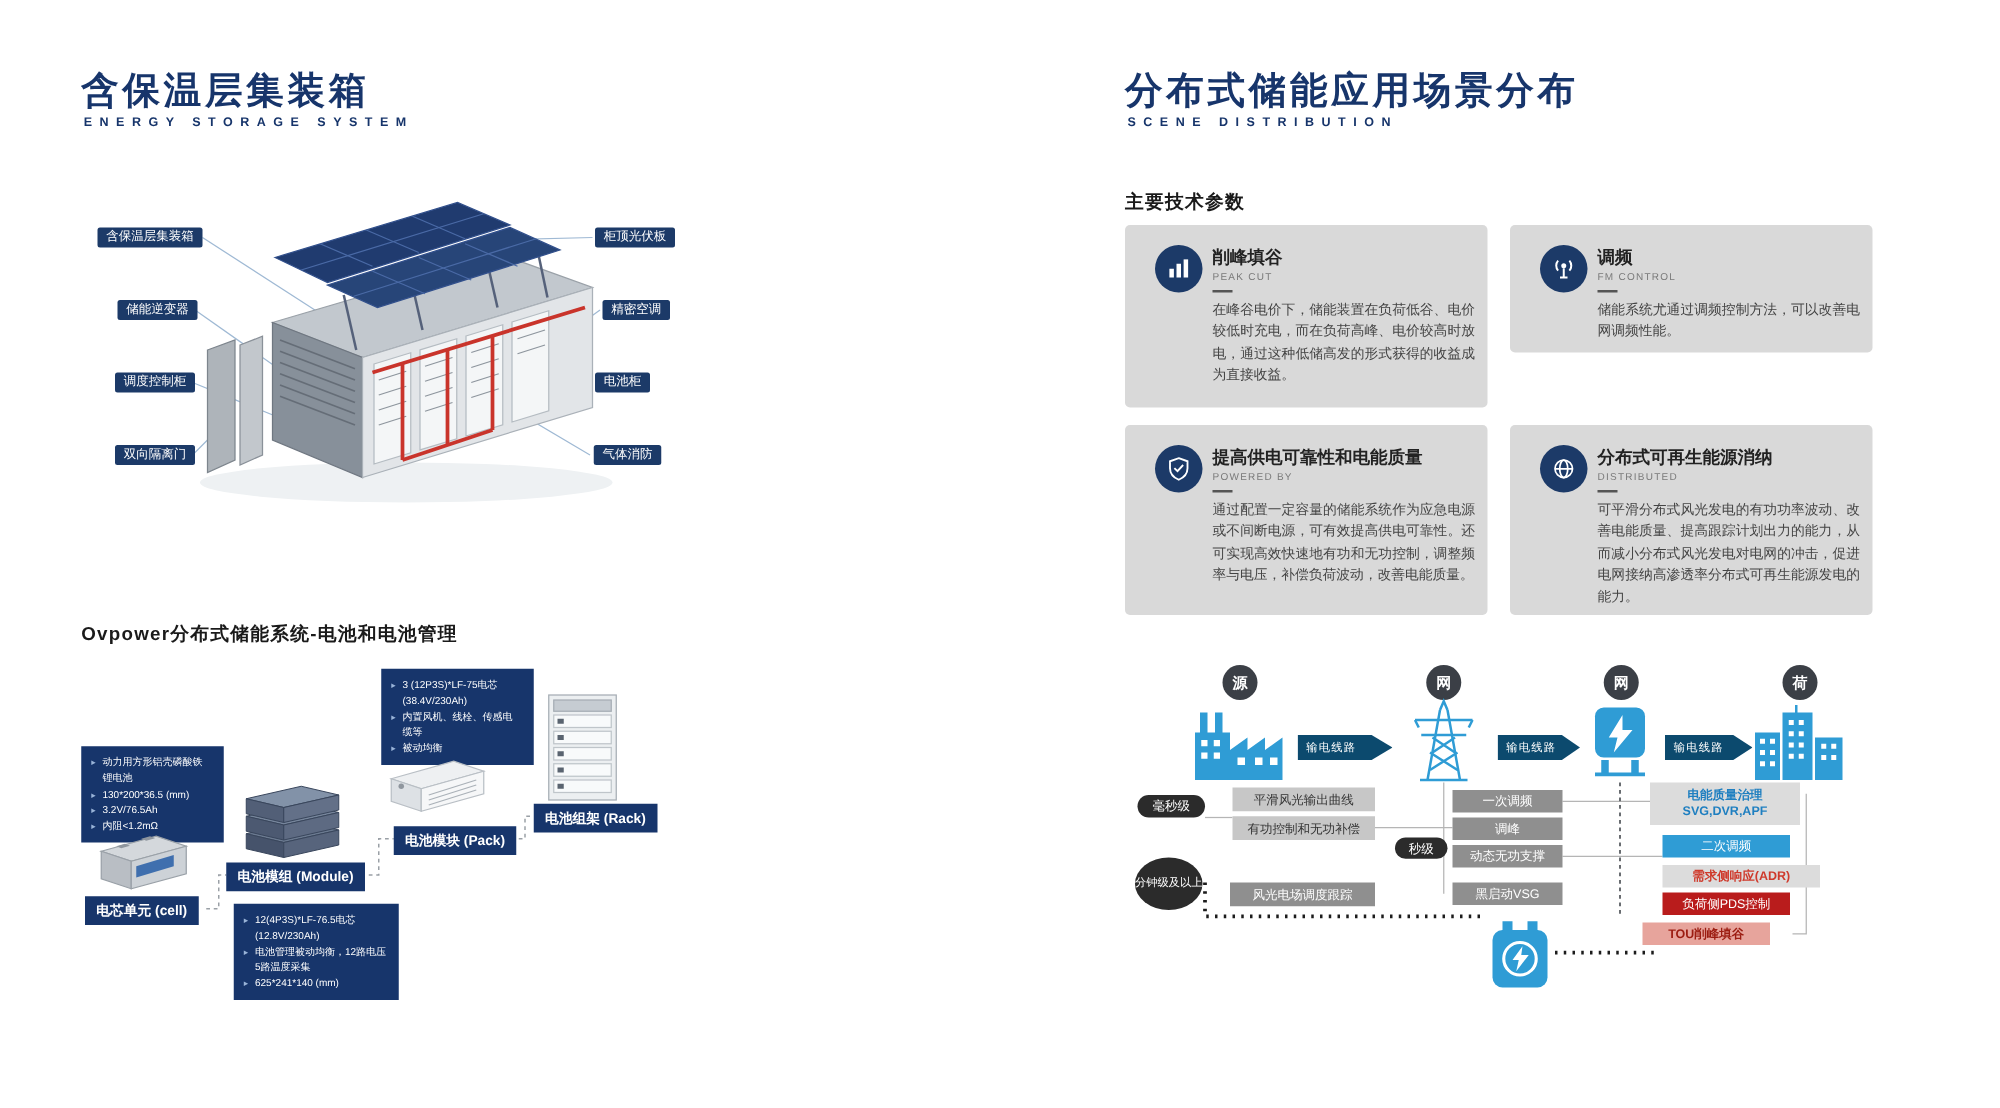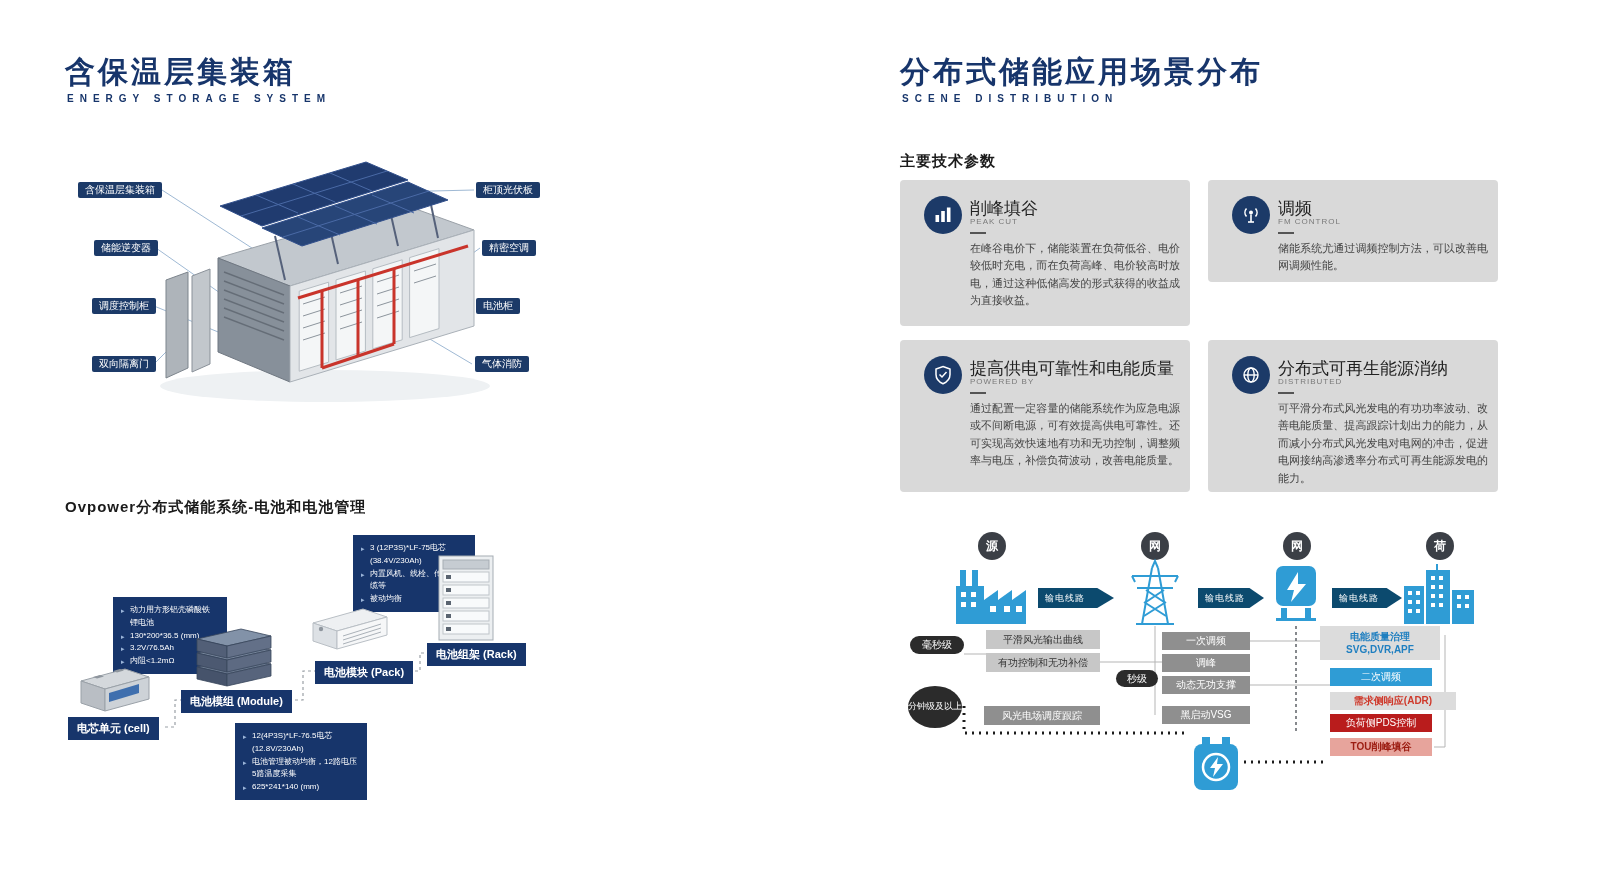--- a/index.html
+++ b/index.html
@@ -16,31 +16,31 @@
   .illus-wrap { position:absolute; left:70px; top:140px; width:470px; height:290px; }
   .illus-wrap svg.scene { position:absolute; left:0; top:0; }
   .callout { position:absolute; background:#1c3a68; color:#fff; font-size:10px; line-height:1;
              padding:3px 7px; border-radius:2px; white-space:nowrap; }
 
   
   .chain-wrap { position:absolute; left:65px; top:535px; width:505px; height:290px; }
   .chain-wrap svg.overlay { position:absolute; left:0; top:0; }
   .chain-label { position:absolute; background:#17356b; color:#fff; font-weight:bold; font-size:11px;
                  padding:4px 9px; white-space:nowrap; }
-  .spec-box { position:absolute; background:#17356b; color:#fff; font-size:8px; padding:7px 10px 6px 8px; line-height:1.6;margin-left:48px; }
+  .spec-box { position:absolute; background:#17356b; color:#fff; font-size:8px; padding:7px 10px 6px 8px; line-height:1.6; }
   .spec-box div { position:relative; padding-left:9px; }
   .spec-box div::before { content:"▸"; position:absolute; left:0; top:1px; font-size:7px; color:#9ab4d8; }
   .spec-box div.c::before { content:none; }
   .chain-img { position:absolute; }
 
   
   .card { position:absolute; background:#d9d9d9; border-radius:4px; }
   .card-icon { position:absolute; left:24px; top:16px; width:38px; height:38px; border-radius:50%;
                background:#1c3a68; display:flex; align-items:center; justify-content:center; }
-  .card-title { position:absolute; left:70px; top:17px; font-size:17px; font-weight:normal; color:#222; white-space:nowrap; }
+  .card-title { position:absolute; left:70px; top:17px; font-size:14px; font-weight:bold; color:#222; white-space:nowrap; }
   .card-tag { position:absolute; left:70px; top:37px; font-size:8px; color:#7a7a7a; letter-spacing:1px; }
   .card-dash { position:absolute; left:70px; top:52px; width:16px; height:2px; background:#555; }
   .card-body { position:absolute; left:70px; top:60px; width:210px; font-size:11px; line-height:1.58;
                color:#444; text-align:justify; }
 
   
   .flow-wrap { position:absolute; left:900px; top:530px; width:600px; height:310px; }
   .flow-wrap svg.overlay { position:absolute; left:0; top:0; }
   .fnode { position:absolute; width:28px; height:28px; border-radius:50%; background:#3b3f46; color:#fff;
            font-size:12px; font-weight:bold; display:flex; align-items:center; justify-content:center; }
@@ -420,21 +420,21 @@
       <div class="fbox mid" style="left:262px; top:102px; width:88px; height:18px;">一次调频</div>
       <div class="fbox mid" style="left:262px; top:124px; width:88px; height:18px;">调峰</div>
       <div class="fbox mid" style="left:262px; top:146px; width:88px; height:18px;">动态无功支撑</div>
       <div class="fbox mid" style="left:262px; top:176px; width:88px; height:18px;">黑启动VSG</div>
 
       <div class="fbox bluetext" style="left:420px; top:96px;  width:120px; height:34px;">电能质量治理
 SVG,DVR,APF</div>
       <div class="fbox blue" style="left:430px; top:138px; width:102px; height:18px;">二次调频</div>
       <div class="fbox redtext" style="left:430px; top:162px; width:126px; height:18px;">需求侧响应(ADR)</div>
       <div class="fbox redfill" style="left:430px; top:184px; width:102px; height:18px;">负荷侧PDS控制</div>
-      <div class="fbox pink" style="left:430px; top:208px; width:102px; height:18px;">TOU削峰填谷</div>
+      <div class="fbox pink" style="left:414px; top:208px; width:102px; height:18px;">TOU削峰填谷</div>
 
       <svg class="ficon" style="left:290px; top:206px;" width="52" height="58" viewBox="0 0 52 58">
         <rect x="12" y="1" width="8" height="7" fill="#2f9cd5"></rect>
         <rect x="32" y="1" width="8" height="7" fill="#2f9cd5"></rect>
         <rect x="4" y="8" width="44" height="46" rx="8" fill="#2f9cd5"></rect>
         <circle cx="26" cy="31" r="13" fill="none" stroke="#fff" stroke-width="2.5"></circle>
         <polygon points="28,21 20,32 25,32 23,41 33,28 27,28" fill="#fff"></polygon>
       </svg>
     </div>
   </div>

